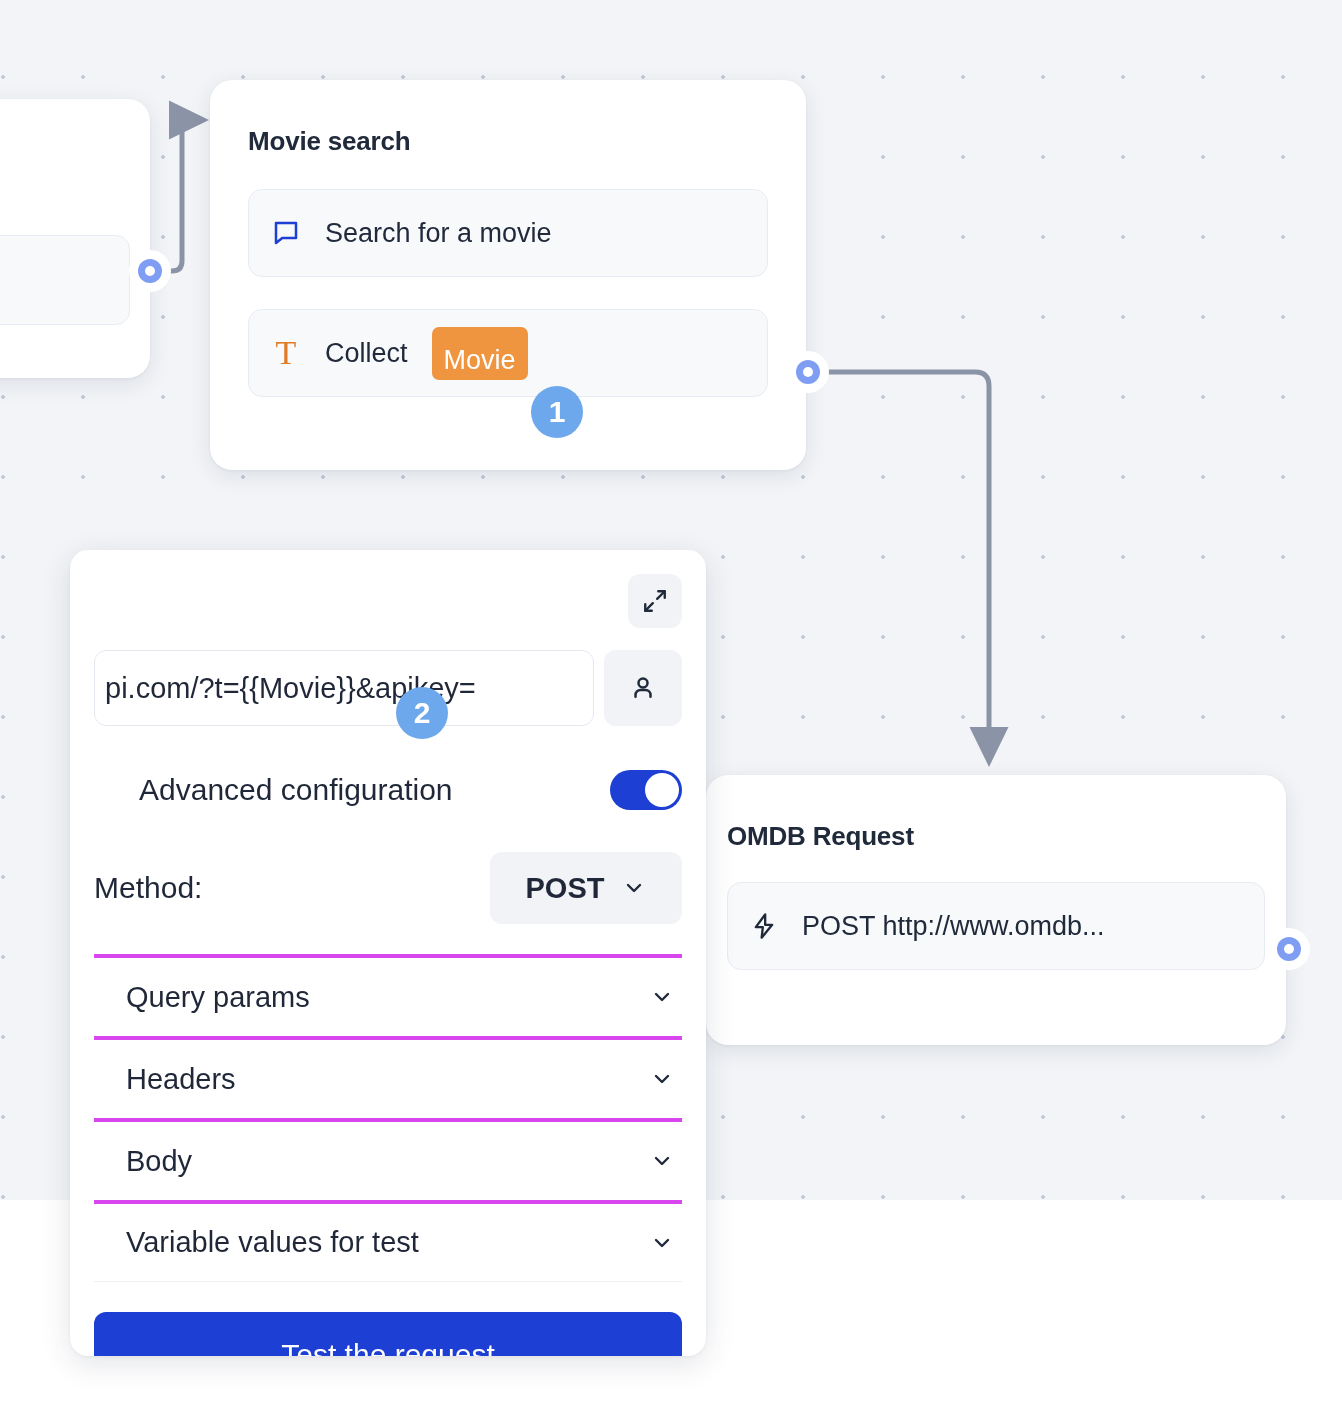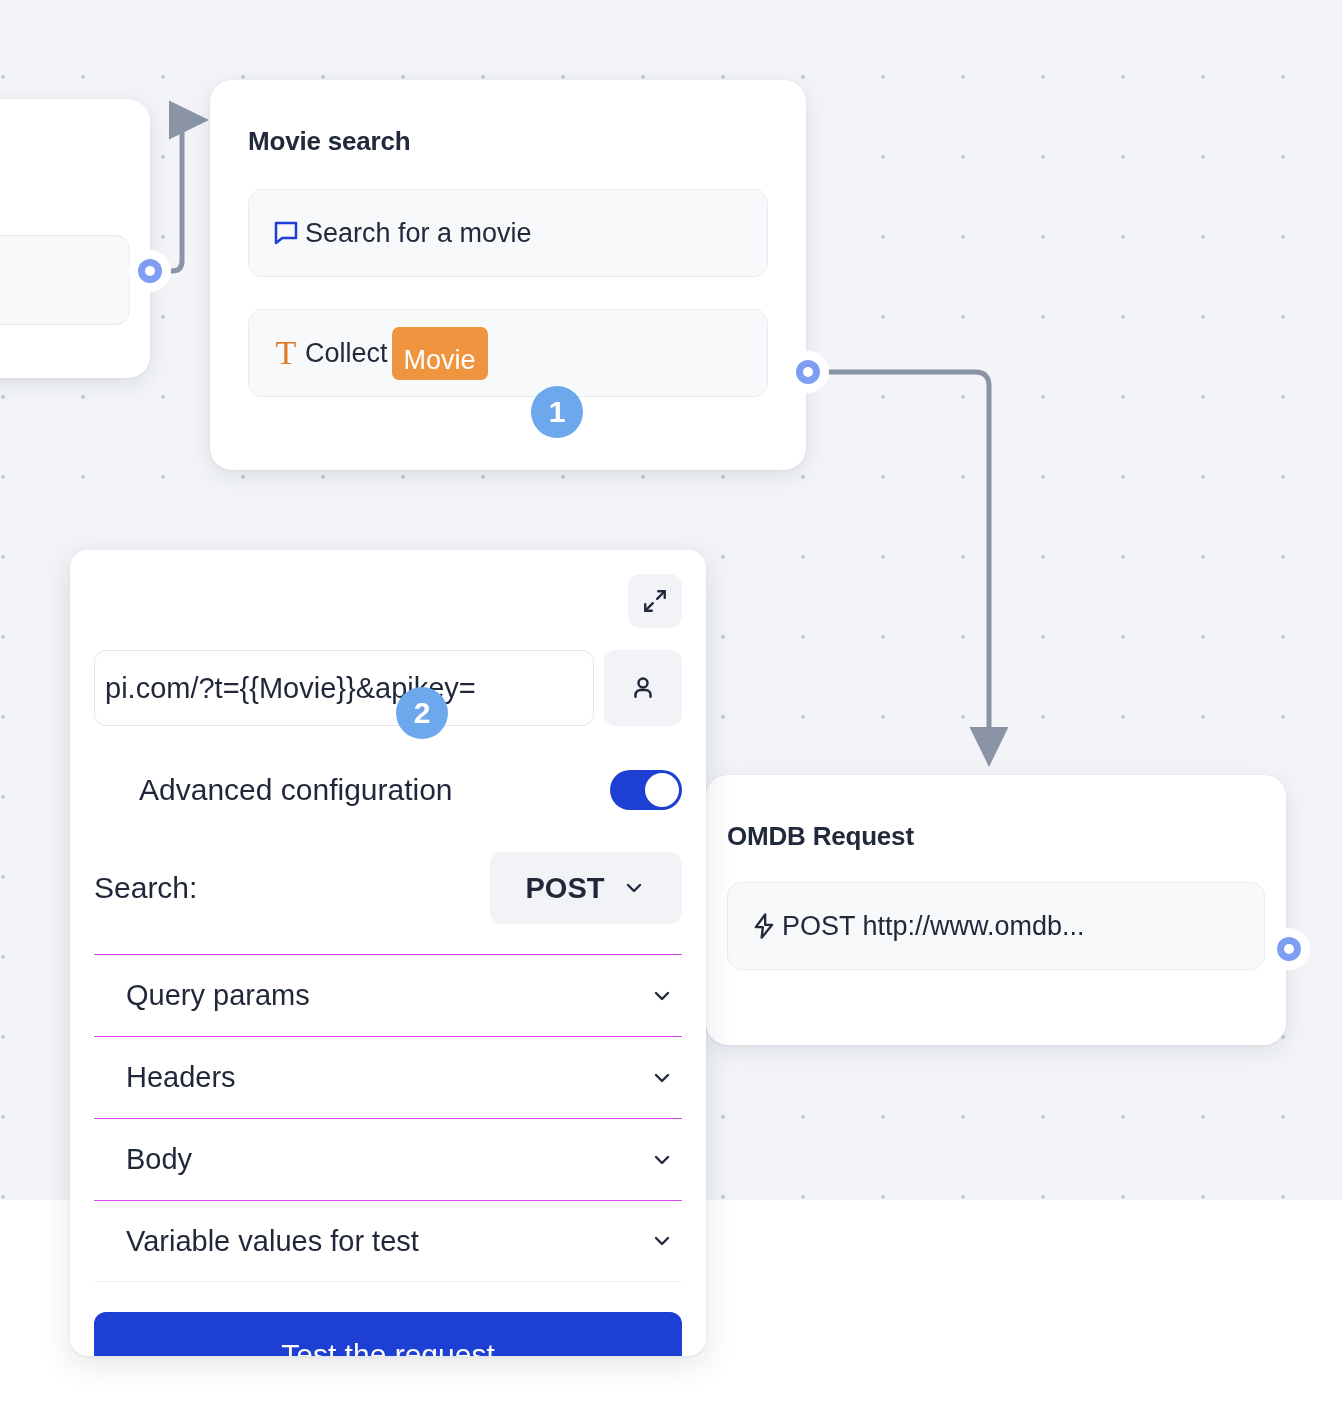--- a/index.html
+++ b/index.html
@@ -41,21 +41,21 @@
   }
   .node-title {
     font-size: 26px;
     font-weight: 700;
     color: #212a3b;
     letter-spacing: -0.2px;
   }
   .node-row {
     display: flex;
     align-items: center;
-    gap: 4px;
+    gap: 24px;
     background: #f7f9fb;
     border: 1px solid #e8ecf2;
     border-radius: 14px;
     padding: 0 22px;
     height: 88px;
     font-size: 27px;
     color: #212a3b;
   }
   .node-row .row-label { white-space: nowrap; }
 
@@ -246,21 +246,21 @@
     color: #1f2738;
     padding: 4px 22px;
   }
 
   .accordion { margin-top: 30px; }
   .acc-item {
     display: flex;
     align-items: center;
     justify-content: space-between;
     height: 82px;
-    border-top: 1px solid #d946ef;
+    border-top: 4px solid #d946ef;
     padding: 0 8px 0 32px;
     font-size: 29px;
     color: #1f2738;
   }
   .acc-item:last-child { border-bottom: 1px solid #edeff3; }
 
   .test-btn {
     margin: 30px 24px 0;
     height: 86px;
     border-radius: 12px;
@@ -368,21 +368,21 @@
       </div>
 
       <div class="adv-row">
         <span class="adv-label">Advanced configuration</span>
         <span class="toggle">
           <span class="knob"></span>
         </span>
       </div>
 
       <div class="method-row">
-        <span class="method-label">Search:</span>
+        <span class="method-label">Method:</span>
         <span class="method-select">
           <span>POST</span>
           <span class="icon">
             <svg width="24" height="24" viewBox="0 0 24 24" fill="none" stroke="#212a3b" stroke-width="2.4" stroke-linecap="round" stroke-linejoin="round">
               <path d="M6 9 L12 15 L18 9"></path>
             </svg>
           </span>
         </span>
       </div>
 

